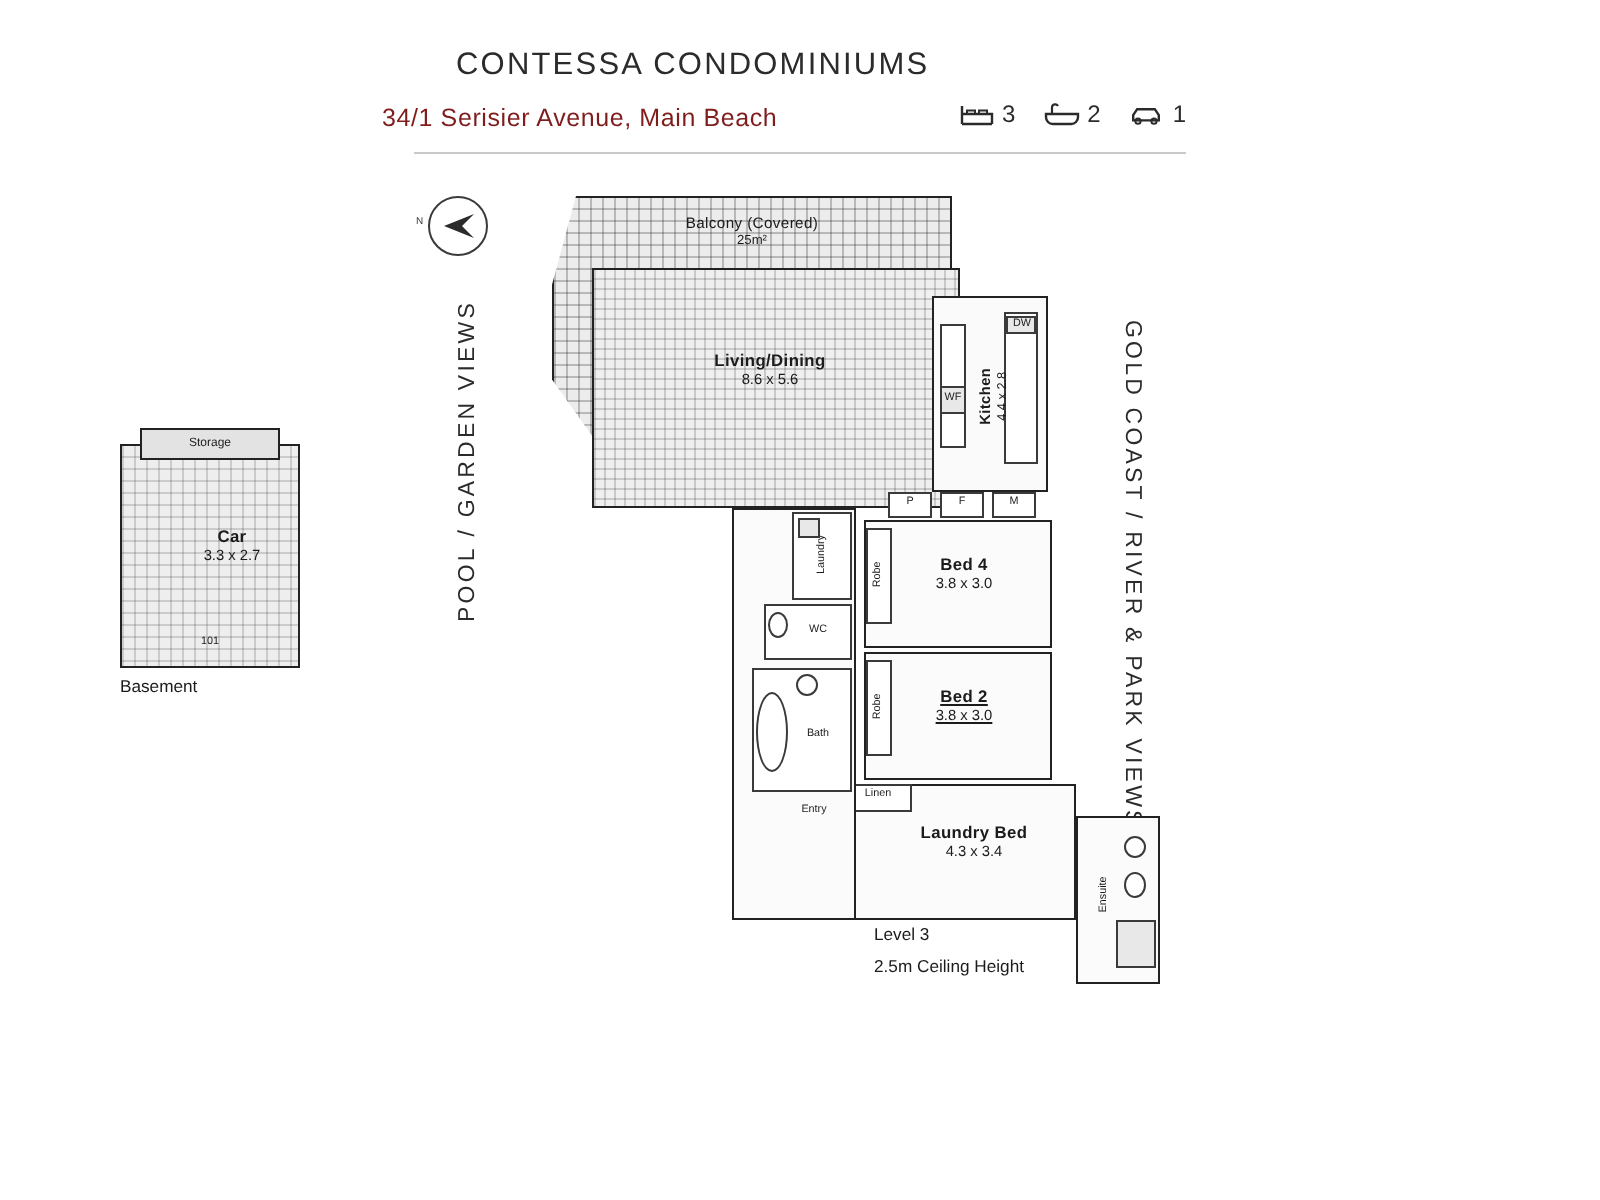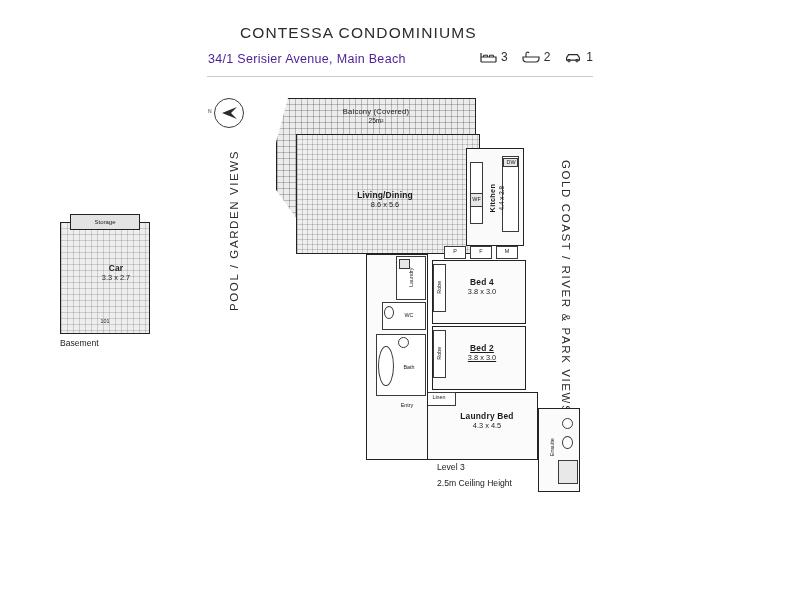--- a/index.html
+++ b/index.html
@@ -1,21 +1,21 @@
 <!DOCTYPE html>
 <html><head>
 <meta charset="utf-8">
 <style>
   html,body{margin:0;padding:0;background:#ffffff;}
   body{width:800px;height:600px;font-family:"Liberation Sans",sans-serif;color:#1b1b1b;position:relative;overflow:hidden;}
   .page{position:absolute;inset:0;}
 
   
-  .hdr-title{position:absolute;left:240px;top:24px;font-size:15.5px;letter-spacing:1.1px;color:#2b2b2b;}
-  .hdr-sub{position:absolute;left:208px;top:52px;font-size:12.5px;letter-spacing:.3px;color:#4c1d95;}
+  .hdr-title{position:absolute;left:228px;top:24px;font-size:15.5px;letter-spacing:1.1px;color:#2b2b2b;}
+  .hdr-sub{position:absolute;left:191px;top:52px;font-size:12.5px;letter-spacing:.3px;color:#7f1d1d;}
   .hdr-rule{position:absolute;left:207px;top:76px;width:386px;height:1px;background:#c9c9c9;}
   .icons{position:absolute;right:207px;top:50px;display:flex;gap:14px;align-items:center;font-size:12px;color:#2b2b2b;}
   .icons .grp{display:flex;align-items:center;gap:4px;}
   .icons svg{display:block;}
 
   
   .compass{position:absolute;left:212px;top:96px;width:34px;height:34px;}
   .compass .ring{position:absolute;left:2px;top:2px;width:28px;height:28px;border:1px solid #3a3a3a;border-radius:50%;}
   .compass .nlabel{position:absolute;left:-4px;top:12px;font-size:5px;color:#3a3a3a;}
 
@@ -135,21 +135,21 @@
     <div style="position:absolute;left:76px;top:10px;width:200px;height:148px;">
       <div class="balconyhatch" style="position:absolute;left:0;top:0;width:200px;height:148px;box-sizing:border-box;border:1.6px solid #222;
            clip-path:polygon(6% 0%,100% 0%,100% 100%,20% 100%,0% 62%,0% 30%);"></div>
     </div>
     <div class="lbl" style="left:86px;top:20px;width:180px;">
       <div class="n" style="font-size:7.6px;font-weight:normal;">Balcony (Covered)</div>
       <div class="d" style="font-size:6.6px;">25m²</div>
     </div>
 
     <div class="rm hatch" style="left:96px;top:46px;width:184px;height:120px;border:1.8px solid #222;"></div>
-    <div class="lbl" style="left:110px;top:88px;width:150px;margin-top:15px;">
+    <div class="lbl" style="left:110px;top:88px;width:150px;">
       <div class="n">Living/Dining</div>
       <div class="d">8.6 x 5.6</div>
     </div>
 
     <div class="rm" style="left:266px;top:60px;width:58px;height:98px;background:#fafafa;"></div>
     <div class="fixbox" style="left:270px;top:74px;width:13px;height:62px;"></div>
     <div class="fixbox" style="left:302px;top:68px;width:17px;height:76px;"></div>
     <div class="fixboxg" style="left:303px;top:70px;width:15px;height:9px;"></div>
     <div class="lbl tiny" style="left:303px;top:70px;width:16px;line-height:9px;">DW</div>
     <div class="fixboxg" style="left:270px;top:105px;width:13px;height:14px;"></div>
@@ -178,21 +178,21 @@
     <div class="lbl" style="left:246px;top:256px;width:72px;text-decoration:underline;">
       <div class="n">Bed 2</div>
       <div class="d">3.8 x 3.0</div>
     </div>
     <div class="fixbox" style="left:233px;top:242px;width:13px;height:48px;"></div>
     <div class="lbl tiny" style="left:227px;top:262px;width:24px;transform:rotate(-90deg);">Robe</div>
 
     <div class="rm" style="left:222px;top:304px;width:116px;height:68px;background:#fbfbfb;"></div>
     <div class="lbl" style="left:244px;top:324px;width:86px;">
       <div class="n">Laundry Bed</div>
-      <div class="d">4.3 x 4.5</div>
+      <div class="d">4.3 x 3.4</div>
     </div>
     <div class="fixbox" style="left:222px;top:304px;width:34px;height:14px;"></div>
     <div class="lbl tiny" style="left:222px;top:306px;width:34px;">Linen</div>
 
     <div class="rm" style="left:338px;top:320px;width:42px;height:84px;background:#fbfbfb;"></div>
     <div class="lbl tiny" style="left:330px;top:356px;width:44px;transform:rotate(-90deg);">Ensuite</div>
     <div class="circ" style="left:362px;top:330px;width:11px;height:11px;"></div>
     <div class="circ" style="left:362px;top:348px;width:11px;height:13px;"></div>
     <div class="fixboxg" style="left:358px;top:372px;width:20px;height:24px;"></div>
 

